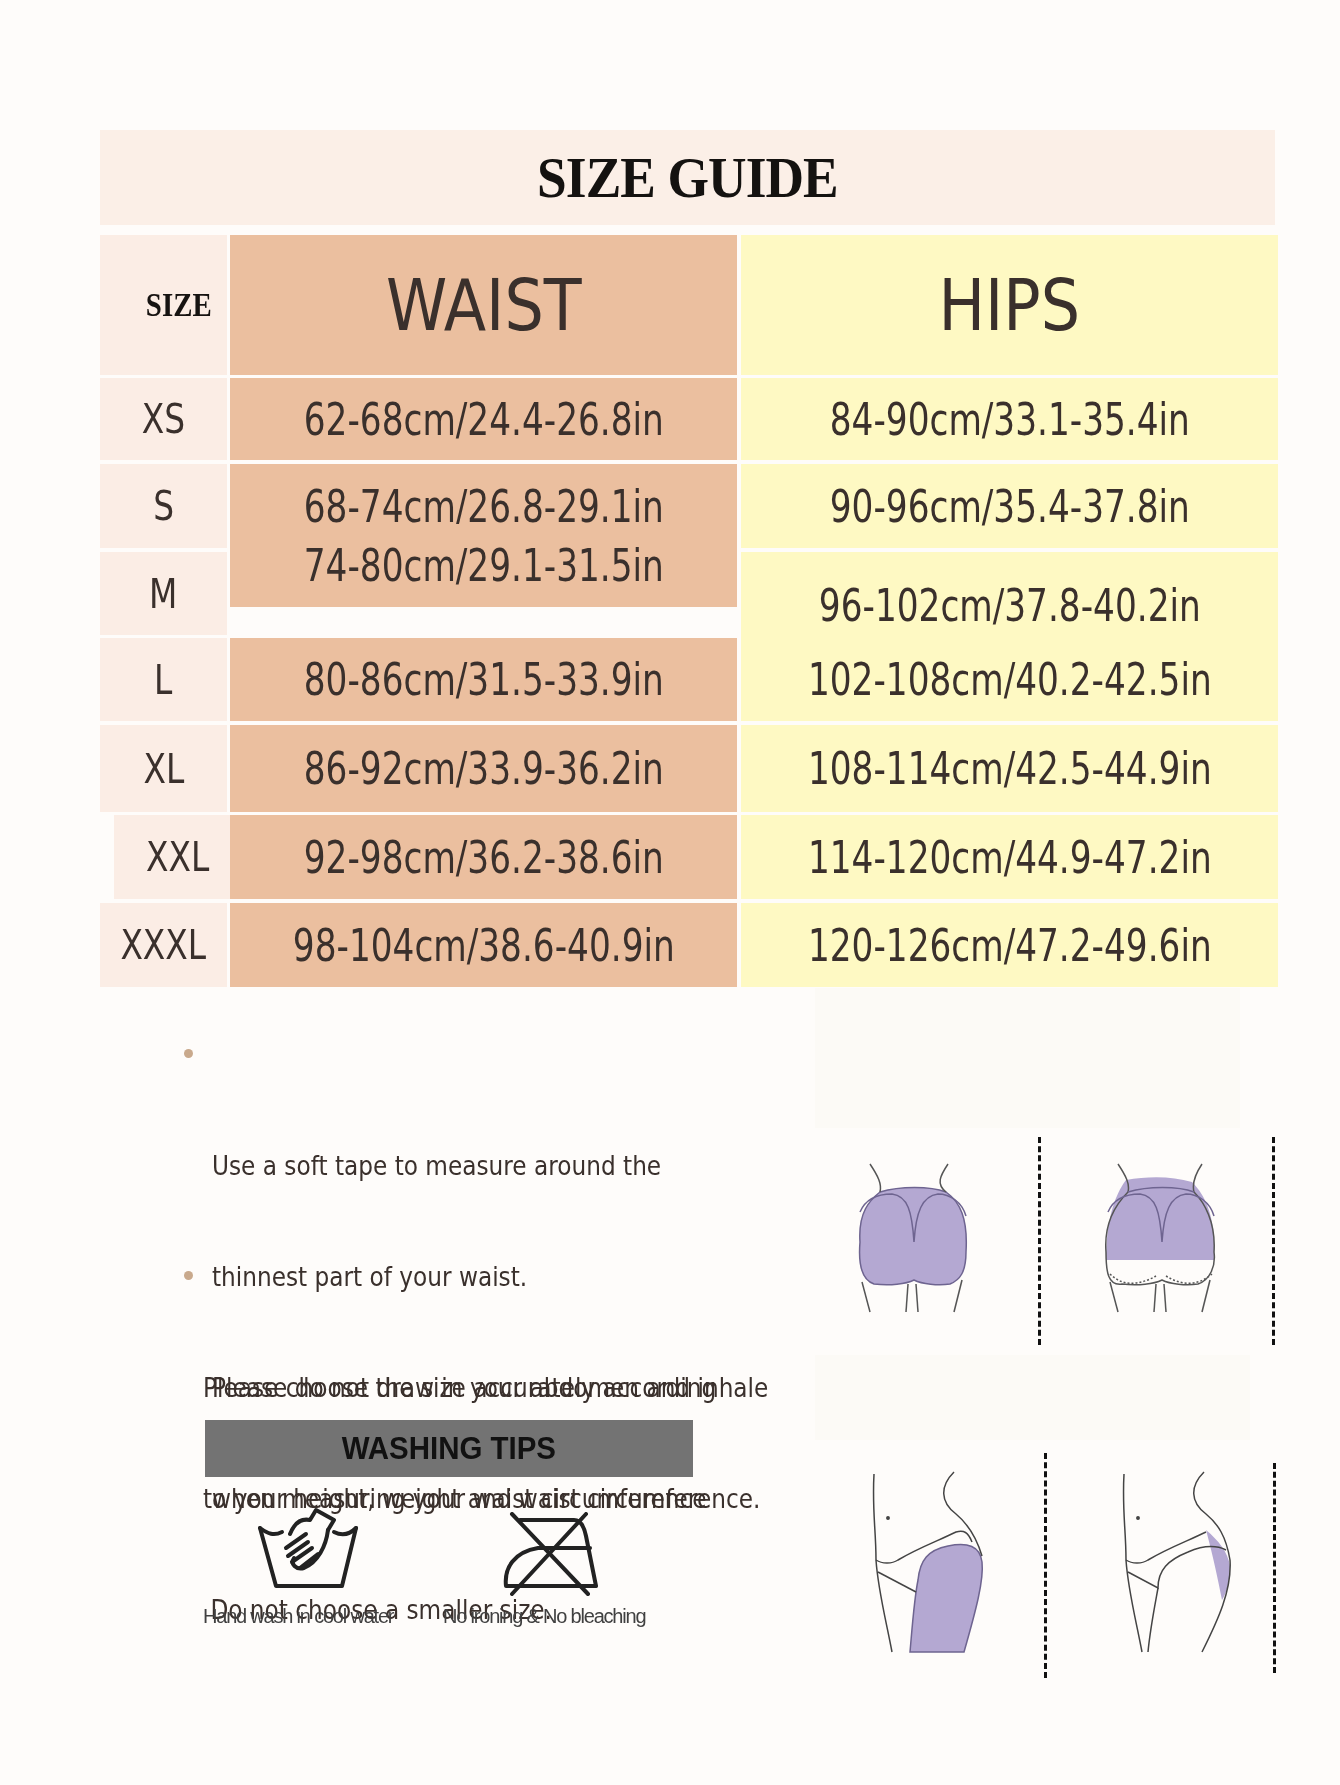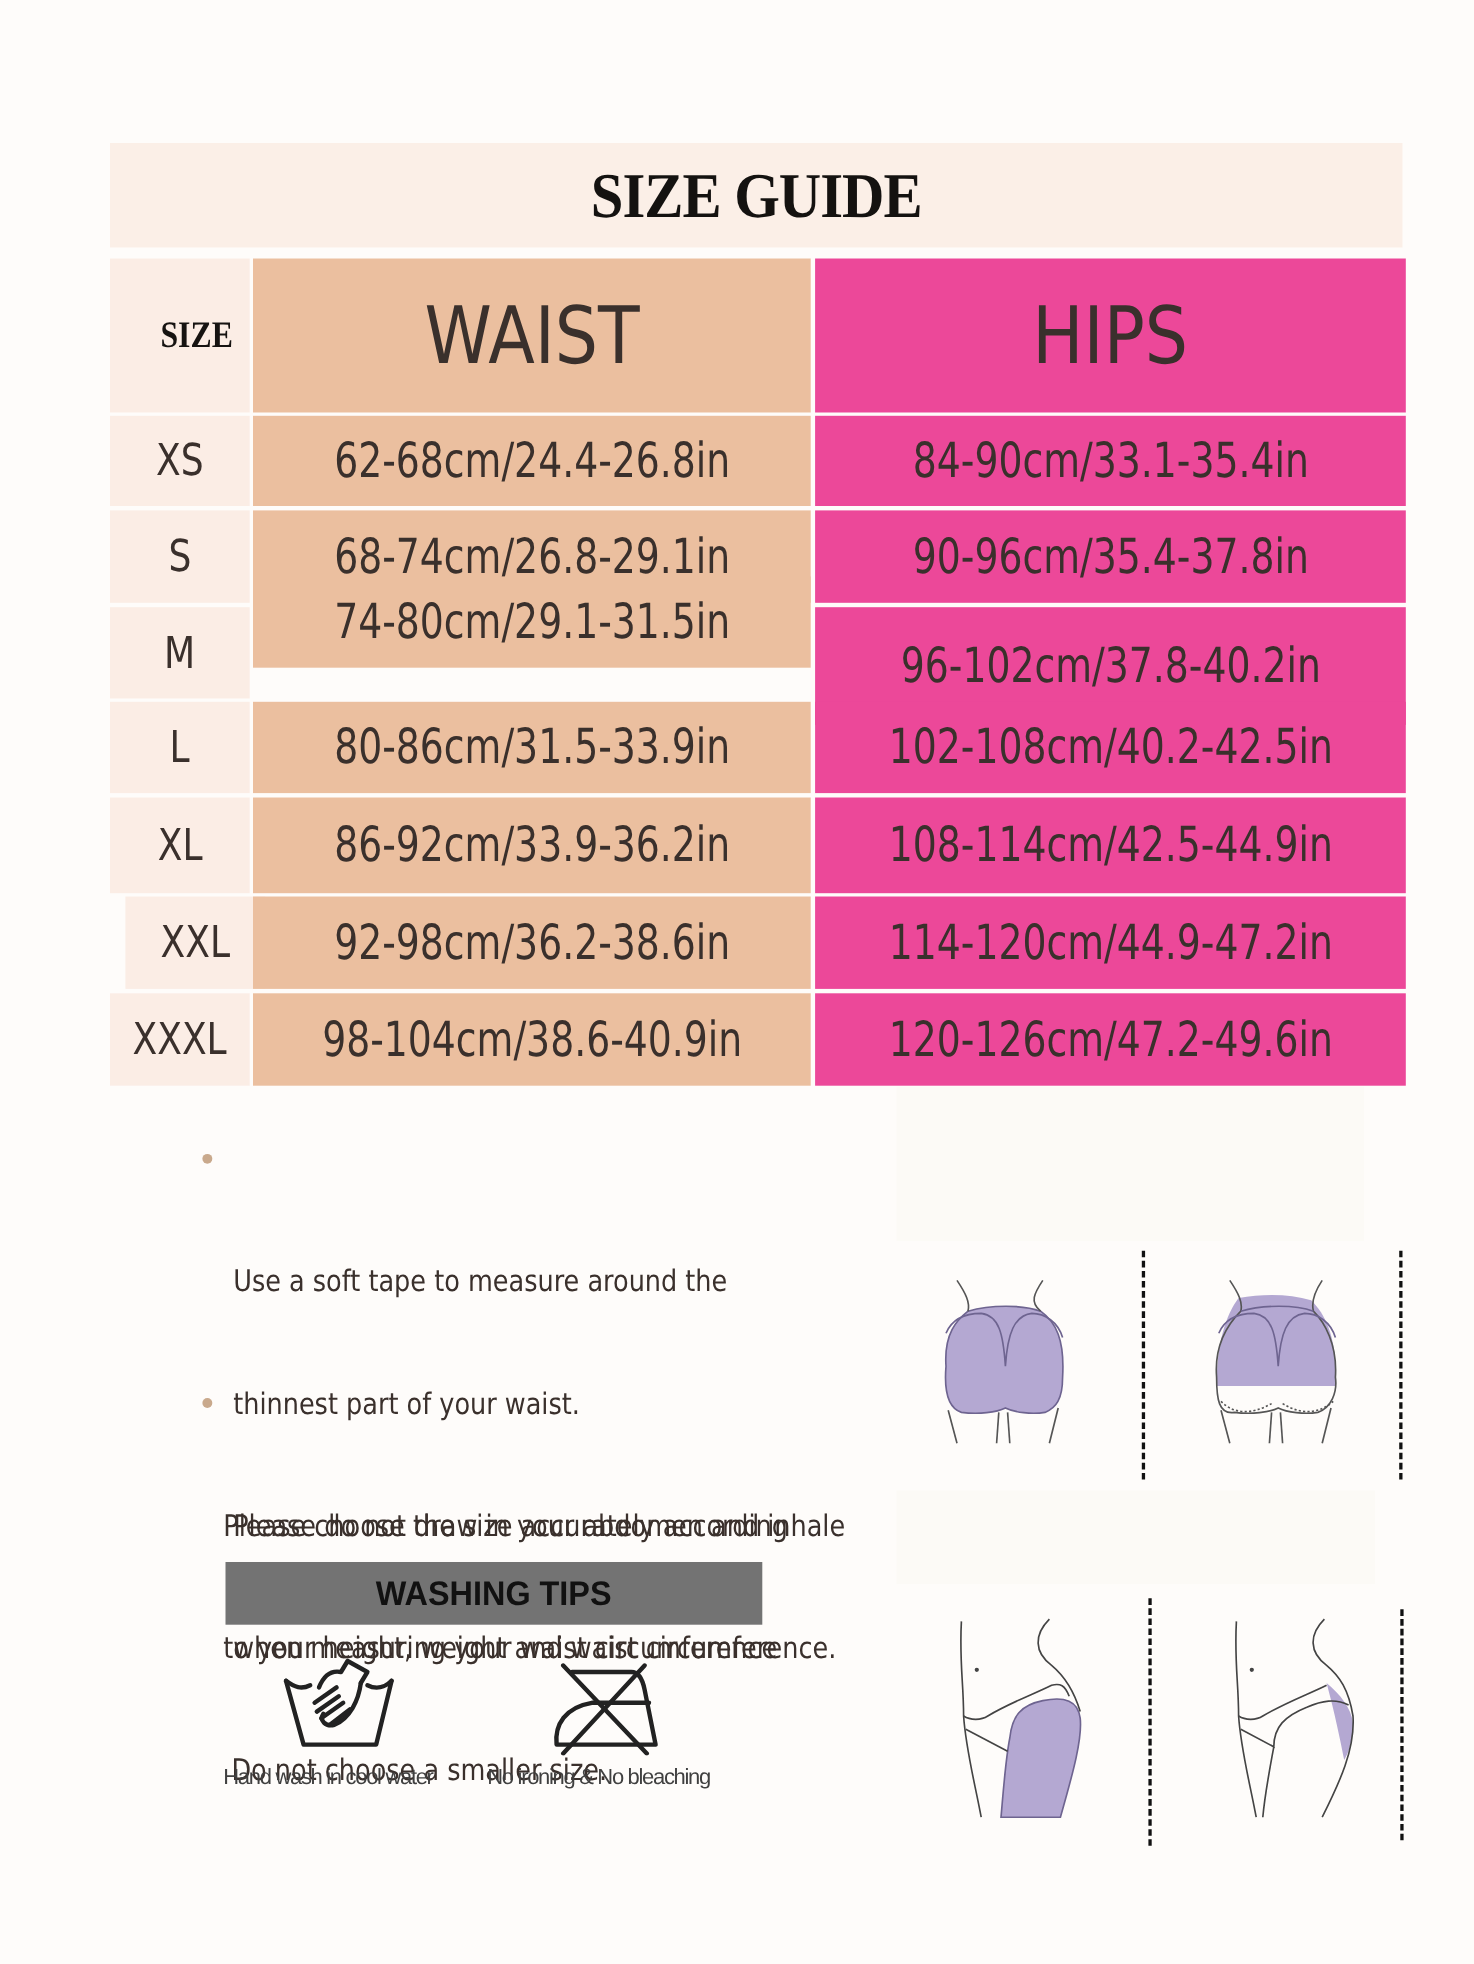--- a/index.html
+++ b/index.html
@@ -6,21 +6,21 @@
   body { width:1340px; height:1785px; background:#fefcfa; position:relative; overflow:hidden;
          font-family:"Liberation Sans", sans-serif; color:#3a302c; }
   .abs { position:absolute; }
   .title-band { left:100px; top:130px; width:1175px; height:95px; background:#fbefe7;
                 display:flex; align-items:center; justify-content:center; }
   .title { font-family:"Liberation Serif", serif; font-weight:bold; font-size:58px; color:#141210;
            transform:scaleX(0.92); letter-spacing:-1px; }
   .cell { position:absolute; display:flex; align-items:center; justify-content:center; box-sizing:border-box; }
   .c-size { left:100px; width:127px; background:#fbede5; }
   .c-waist { left:230px; width:507px; background:#ebbf9f; }
-  .c-hips { left:741px; width:537px; background:#ec4899; }
+  .c-hips { left:741px; width:537px; background:#fef9c3; }
   .hdr-size { font-family:"Liberation Serif", serif; font-weight:bold; font-size:34px; color:#161311; transform:scaleX(0.85); }
   .hdr-col { font-family:"DejaVu Sans", sans-serif; font-size:72px; color:#3a302c; transform:scaleX(0.86); font-weight:normal; }
   .val { font-family:"DejaVu Sans", sans-serif; font-size:44px; color:#3a302c; transform:scaleX(0.78); white-space:nowrap; }
   .val-size { font-family:"DejaVu Sans", sans-serif; font-size:40px; color:#3a302c; transform:scaleX(0.82); }
   .panel { background:#fcfaf6; }
   .bullet { width:9px; height:9px; border-radius:50%; background:#c9a98c; }
   .note { font-family:"DejaVu Sans", sans-serif; font-size:27px; line-height:37px; color:#3a302c;
           transform-origin:left top; transform:scaleX(0.86); white-space:pre; }
   .wash-band { left:205px; top:1420px; width:488px; height:57px; background:#737373;
                display:flex; align-items:center; justify-content:center;text-align:center; }

